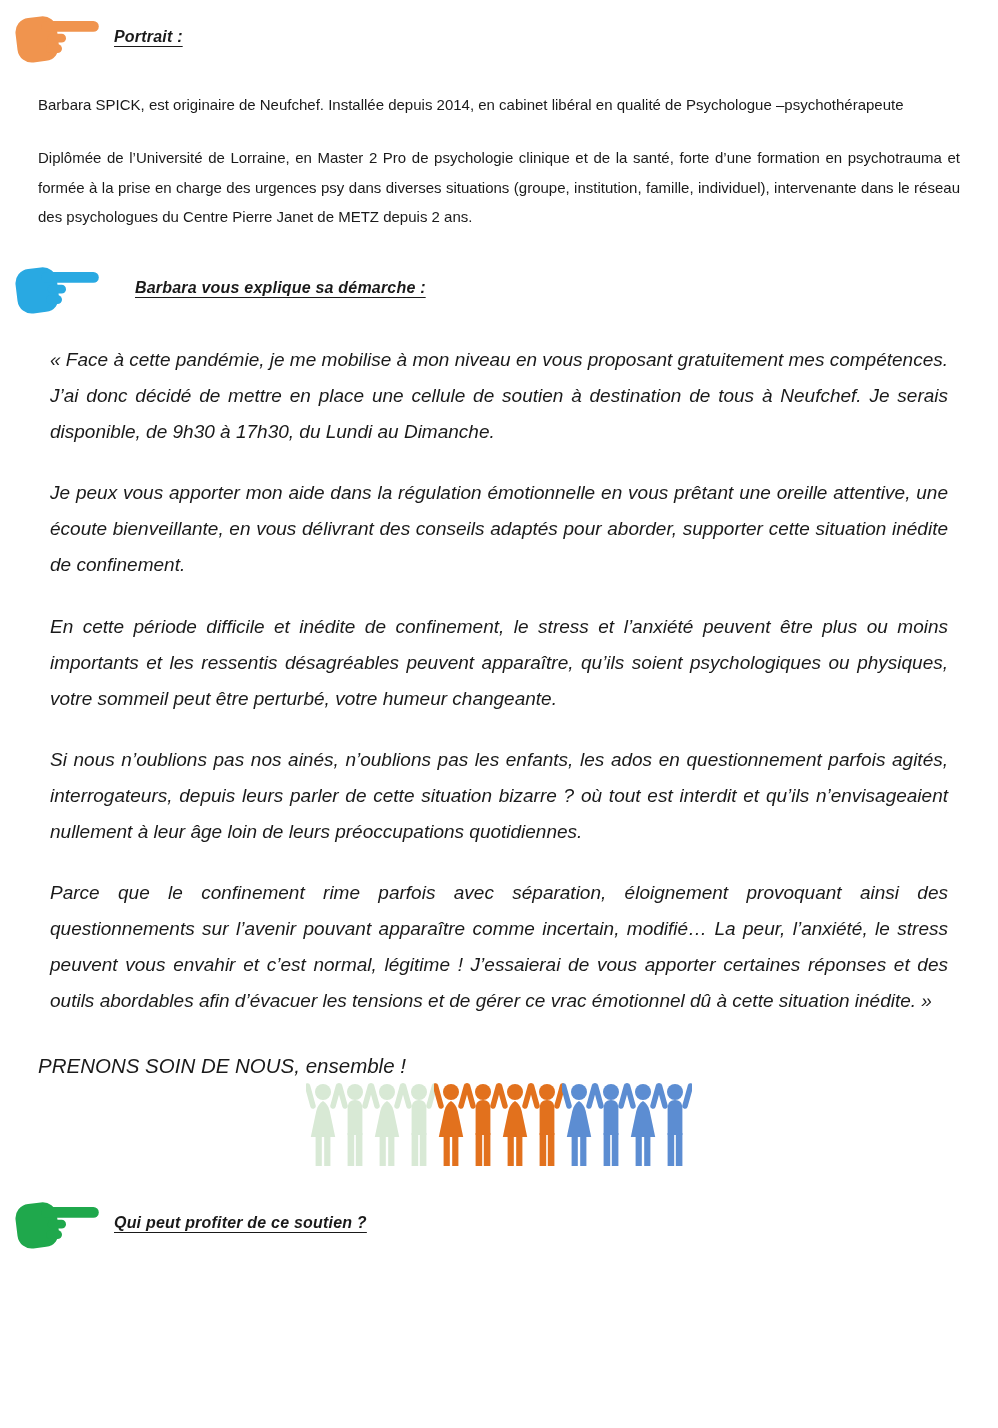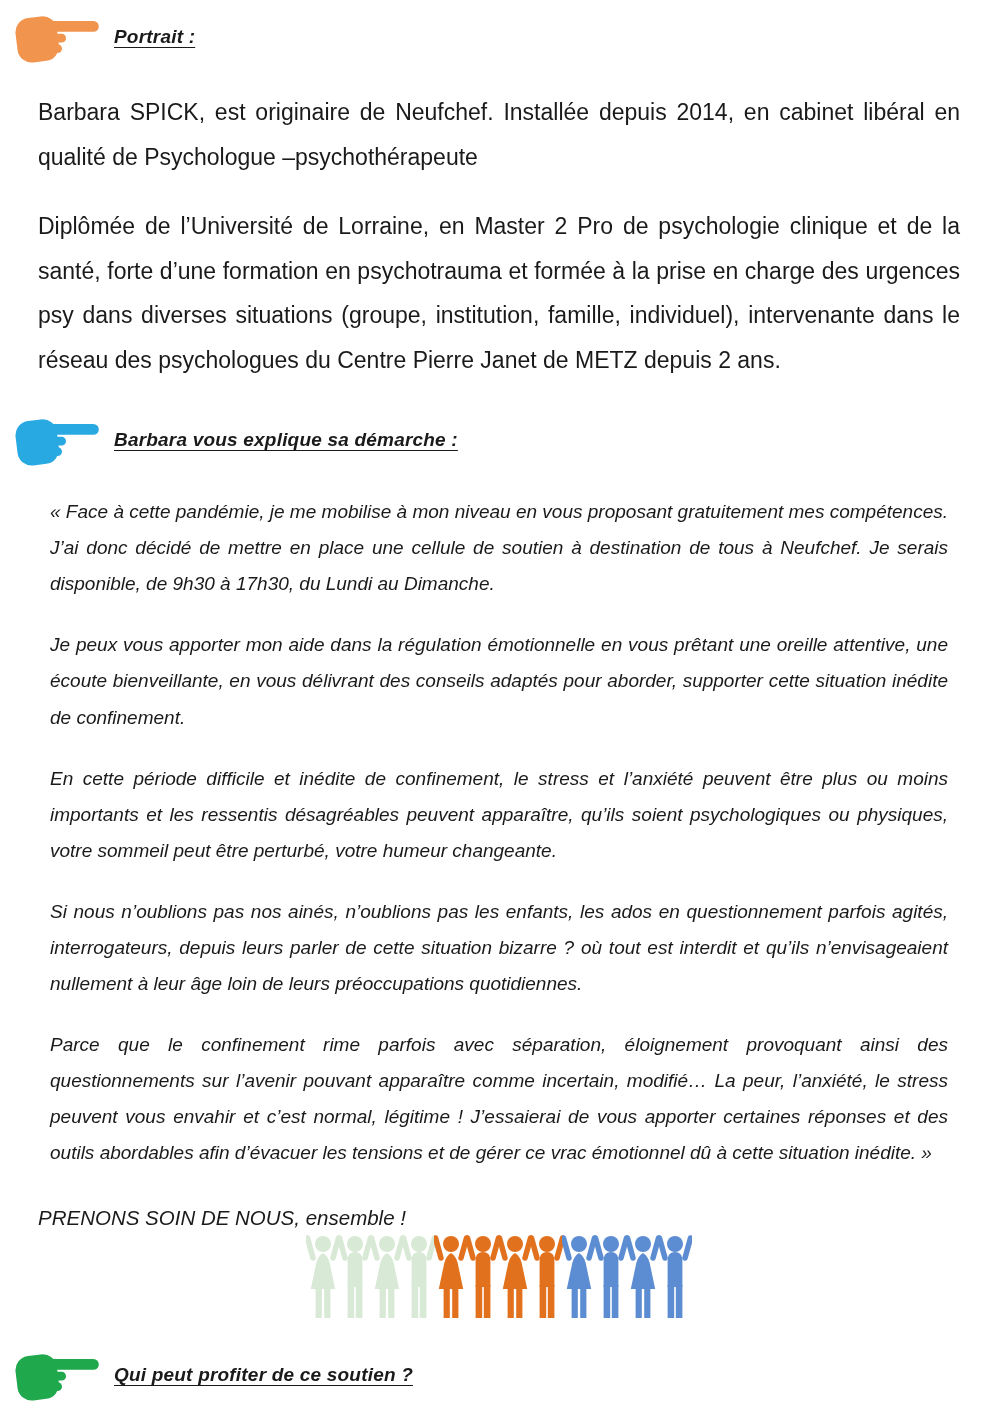--- a/index.html
+++ b/index.html
@@ -5,30 +5,30 @@
   html,body{margin:0;padding:0;background:#ffffff;}
   .page{
     width:998px;min-height:1428px;margin:0 auto;background:#ffffff;
     box-sizing:border-box;padding:8px 38px 30px;
     font-family:"Liberation Sans",sans-serif;color:#1a1a1a;
     overflow:hidden;
   }
   .section-heading{display:flex;align-items:center;margin-left:-24px;}
   .hand-icon{width:88px;height:58px;flex:0 0 auto;display:block;}
   .heading-label{
-    font-size:19px;font-weight:bold;font-style:italic;
+    font-size:16px;font-weight:bold;font-style:italic;
     text-decoration:underline;text-underline-offset:4px;
     margin-left:12px;letter-spacing:.2px;white-space:nowrap;
   }
-  p.body-text{font-size:23px;line-height:1.95;text-align:justify;margin:24px 0;}
+  p.body-text{font-size:15px;line-height:1.95;text-align:justify;margin:24px 0;}
   p.quote-text{font-size:19px;line-height:1.9;font-style:italic;text-align:justify;margin:25px 12px;}
   .banner{font-size:20.5px;font-style:italic;margin:34px 0 2px;font-weight:500;}
   .people-row{display:flex;justify-content:center;align-items:flex-end;margin:2px 0 6px;}
   .people-row svg{margin:0 -1px;display:block;}
-  .heading-demarche{margin-top:28px;}
+  .heading-demarche{margin-top:28px;gap:21px;}
   .heading-soutien{margin-top:26px;}
 </style>
 </head>
 <body>
 
 <div class="page">
 
   <div class="section-heading">
     <span class="hand-slot" style="color: rgb(240, 148, 78);">
         <svg class="hand-icon" viewBox="0 0 110 70">

